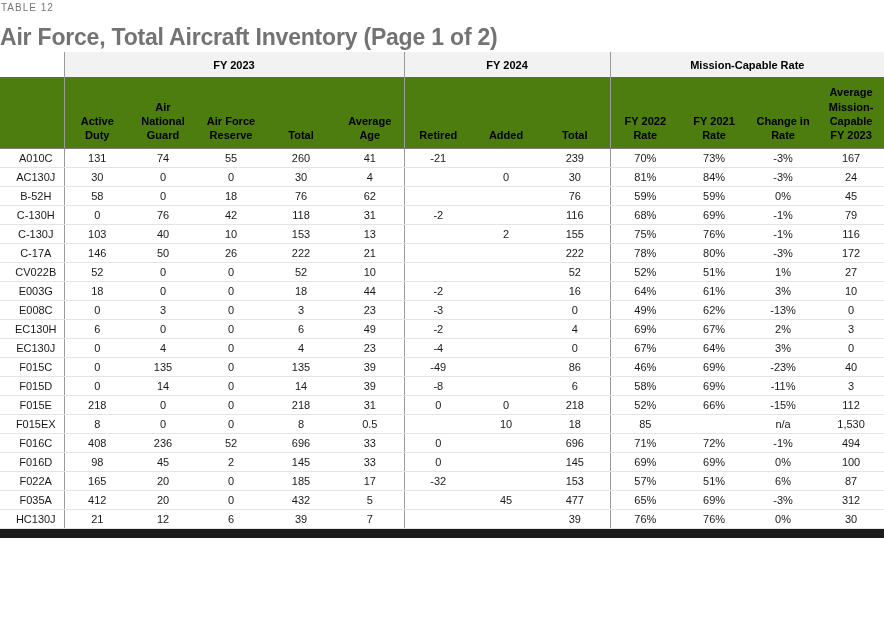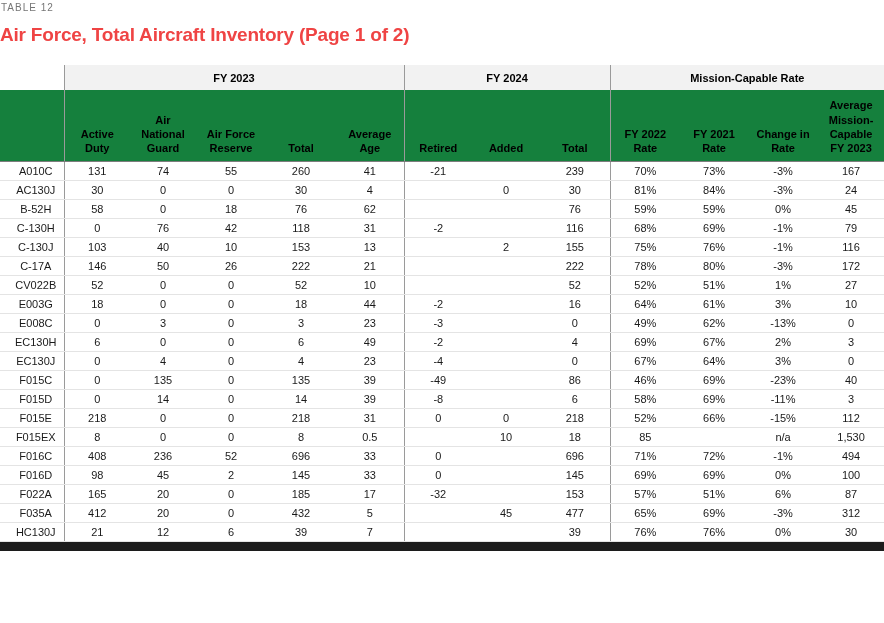--- a/index.html
+++ b/index.html
@@ -12,31 +12,31 @@
     overflow: hidden;
   }
   .eyebrow {
     font-size: 10px;
     letter-spacing: 1px;
     color: #757575;
     padding: 2px 14px 0 1px;
     font-weight: 400;
   }
   .title {
-    font-size: 19px;
+    font-size: 23px;
     font-weight: 700;
-    color: #ef4444;
+    color: #737373;
     margin: 11px 15px 0 0;
     letter-spacing: -0.2px;
   }
   table.inv {
     border-collapse: collapse;
     table-layout: fixed;
     width: 884px;
-    margin-top: 19px;
+    margin-top: 1px;
   }
   tr.group-row th { height: 25px; padding: 0; }
   th.corner { background: #ffffff; }
   th.group {
     background: #f2f2f2;
     font-size: 11px;
     font-weight: 700;
     text-align: center;
     color: #000;
   }
@@ -44,21 +44,21 @@
   tr.sub-row th {
     height: 71px;
     vertical-align: bottom;
     font-size: 11px;
     font-weight: 700;
     text-align: center;
     white-space: pre-line;
     line-height: 1.3;
     padding: 0 2px 5px 2px;
     color: #000;
-    background: #15803d;
+    background: #4d7c0f;
   }
   tr.sub-row th { border-bottom: 1px solid #7d7d7d; }
   tbody td {
     height: 19px;
     font-size: 11px;
     text-align: center;
     border-bottom: 1px solid #e4e4e4;
     padding: 0 2px;
     vertical-align: middle;
     color: #1a1a1a;

